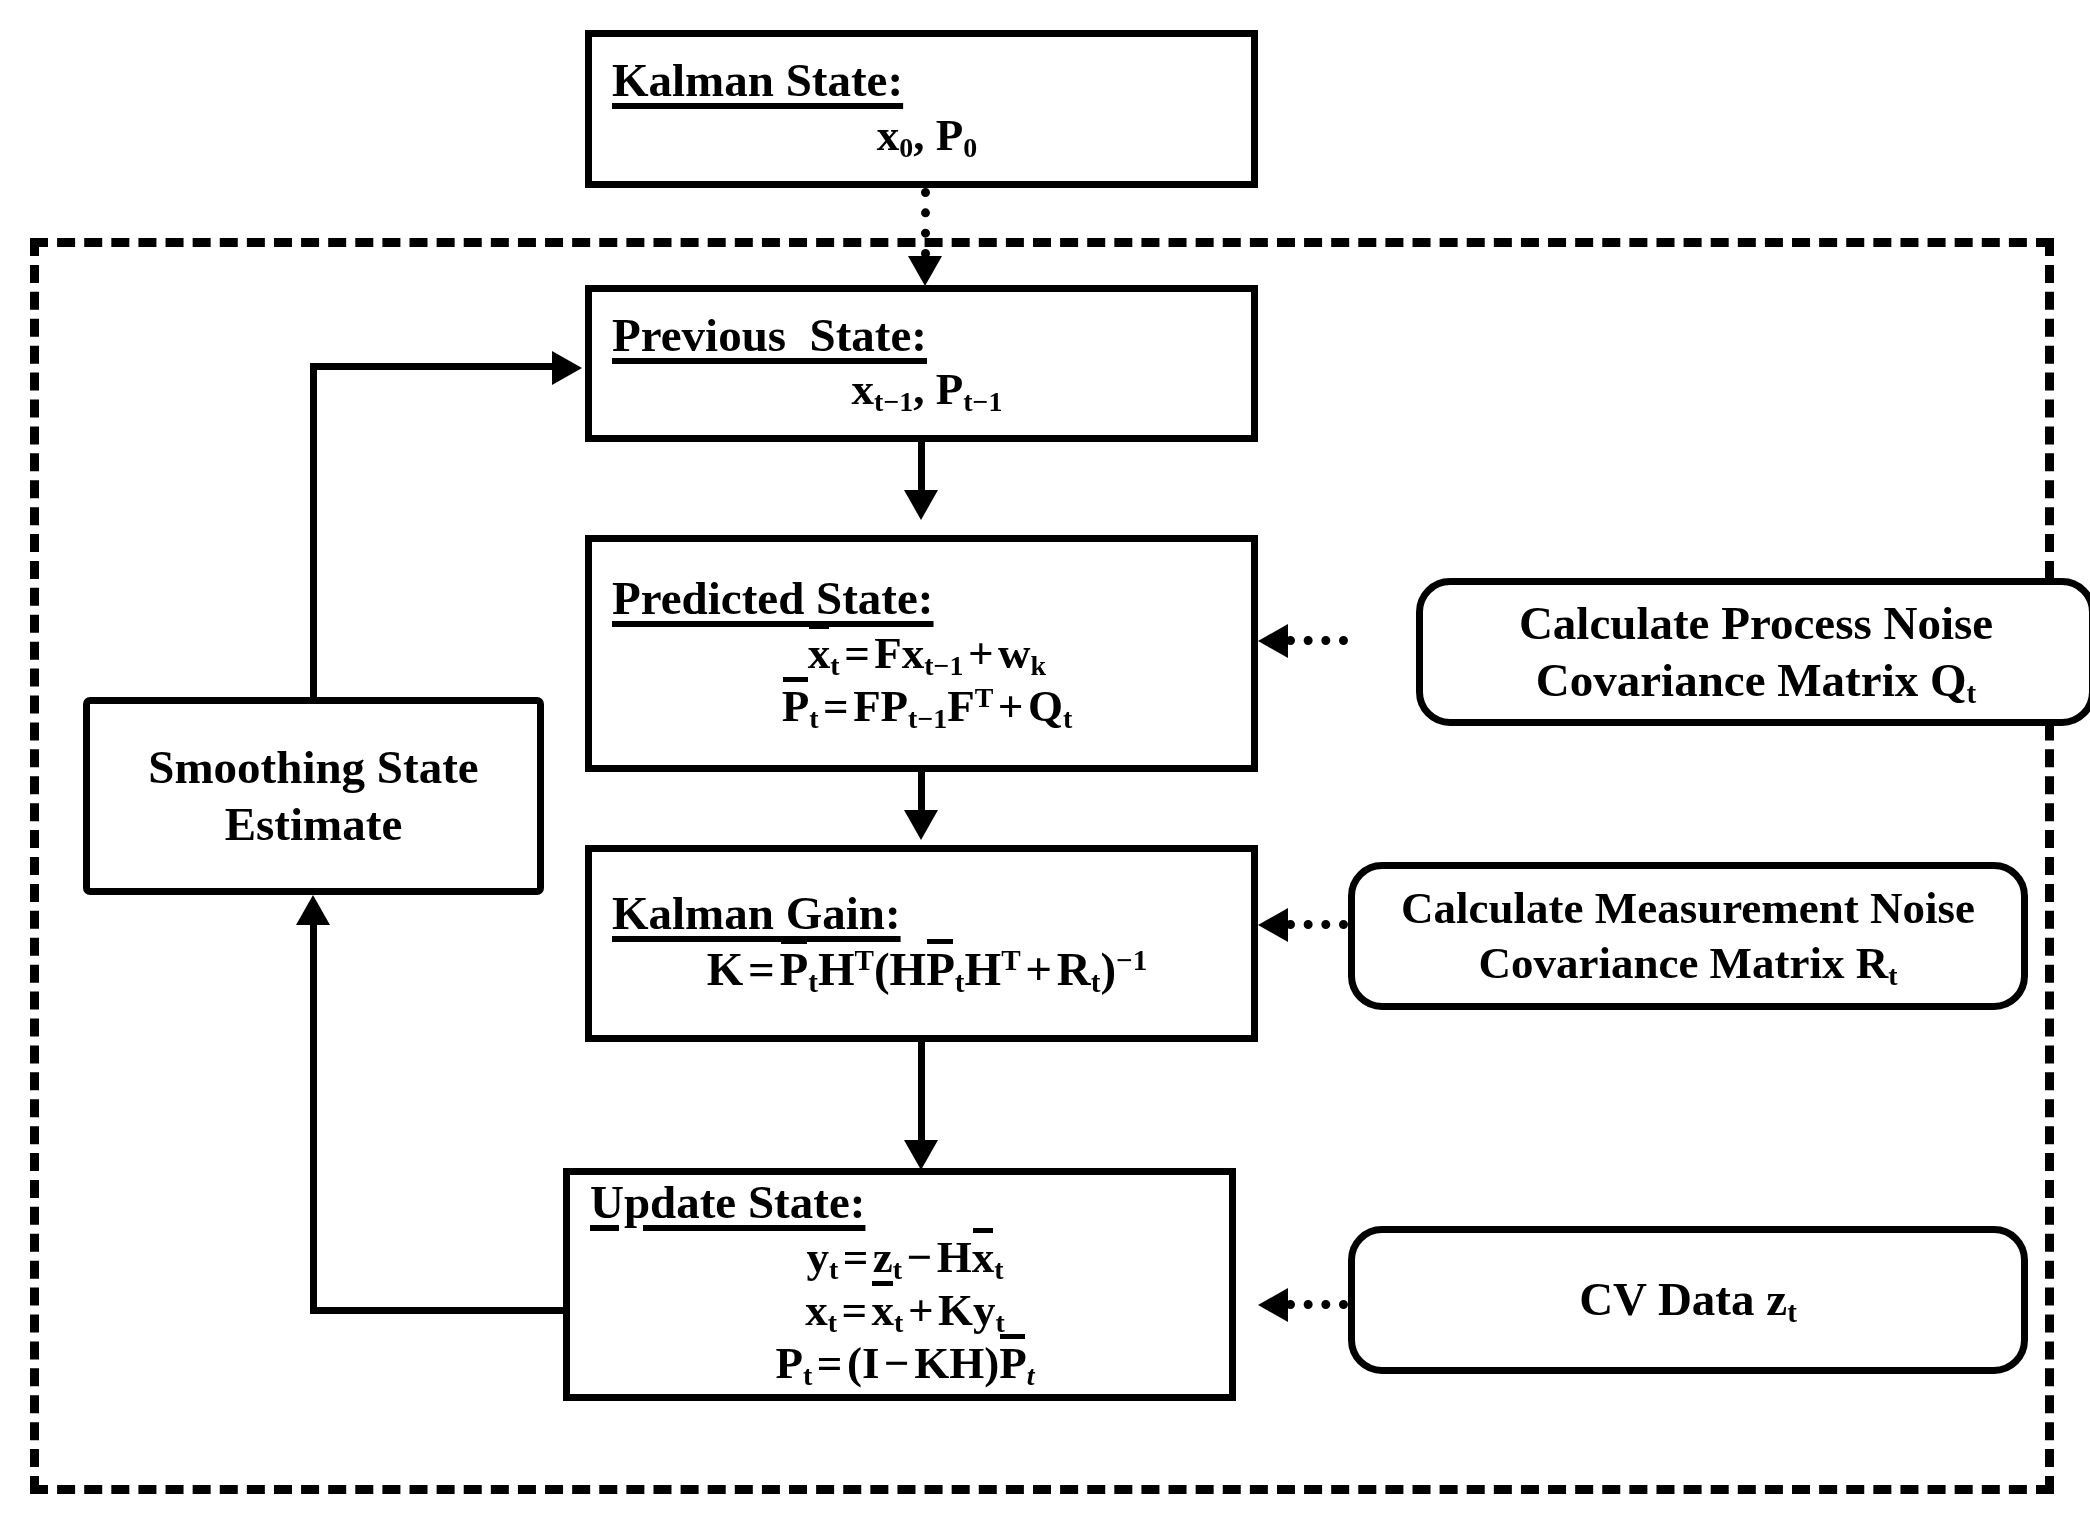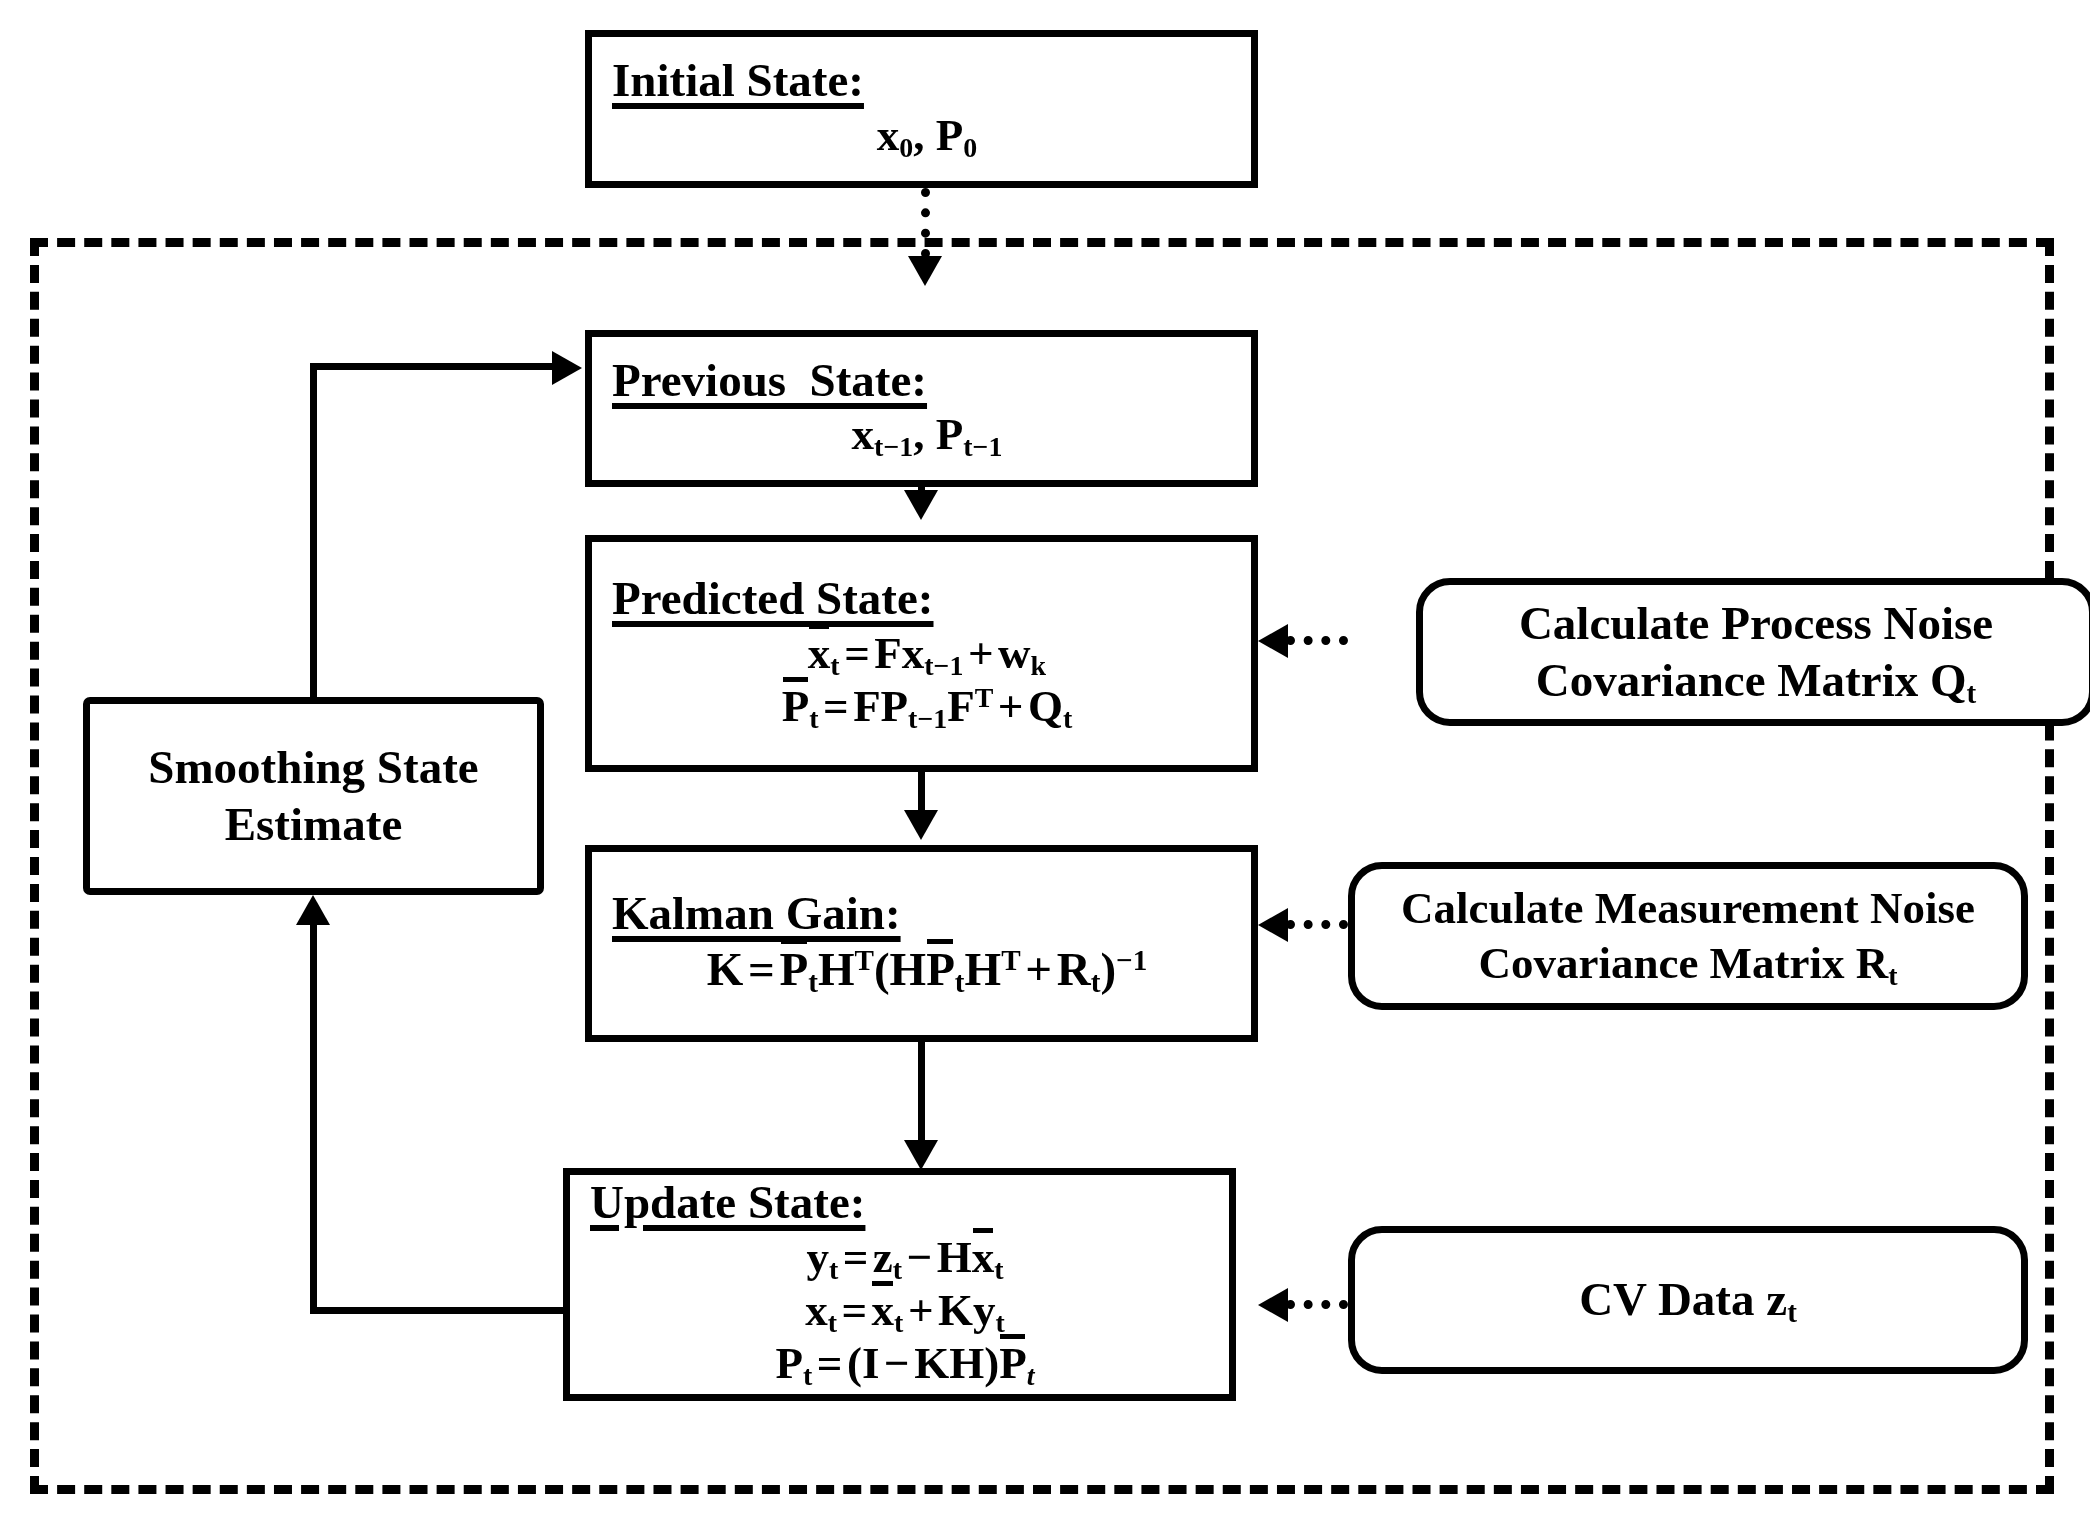--- a/index.html
+++ b/index.html
@@ -149,31 +149,31 @@
 </style>
 </head>
 <body>
 
 <div id="canvas">
 
   <div class="loop-frame"></div>
 
   <div class="node" style="left:585px; top:30px; width:673px; height:158px;">
     <div class="node-inner">
-      <div class="heading">Initial State:</div>
+      <div class="heading">Kalman State:</div>
       <div class="eq-block">
         <span class="eq-line"><span class="v">x</span><sub>0</sub>, <span class="v">P</span><sub>0</sub></span>
       </div>
     </div>
   </div>
 
   <div class="dotline" style="left:921px; top:188px; width:0; height:70px; border-top:none; border-left:9px dotted #000;"></div>
   <div class="arrowhead down" style="left:908px; top:256px;"></div>
 
-  <div class="node" style="left:585px; top:285px; width:673px; height:157px;margin-top:45px;">
+  <div class="node" style="left:585px; top:285px; width:673px; height:157px;">
     <div class="node-inner">
       <div class="heading">Previous  State:</div>
       <div class="eq-block">
         <span class="eq-line"><span class="v">x</span><sub>t−1</sub>, <span class="v">P</span><sub>t−1</sub></span>
       </div>
     </div>
   </div>
 
   <div class="seg v-seg" style="left:918px; top:442px; height:50px;"></div>
   <div class="arrowhead down" style="left:904px; top:490px;"></div>

